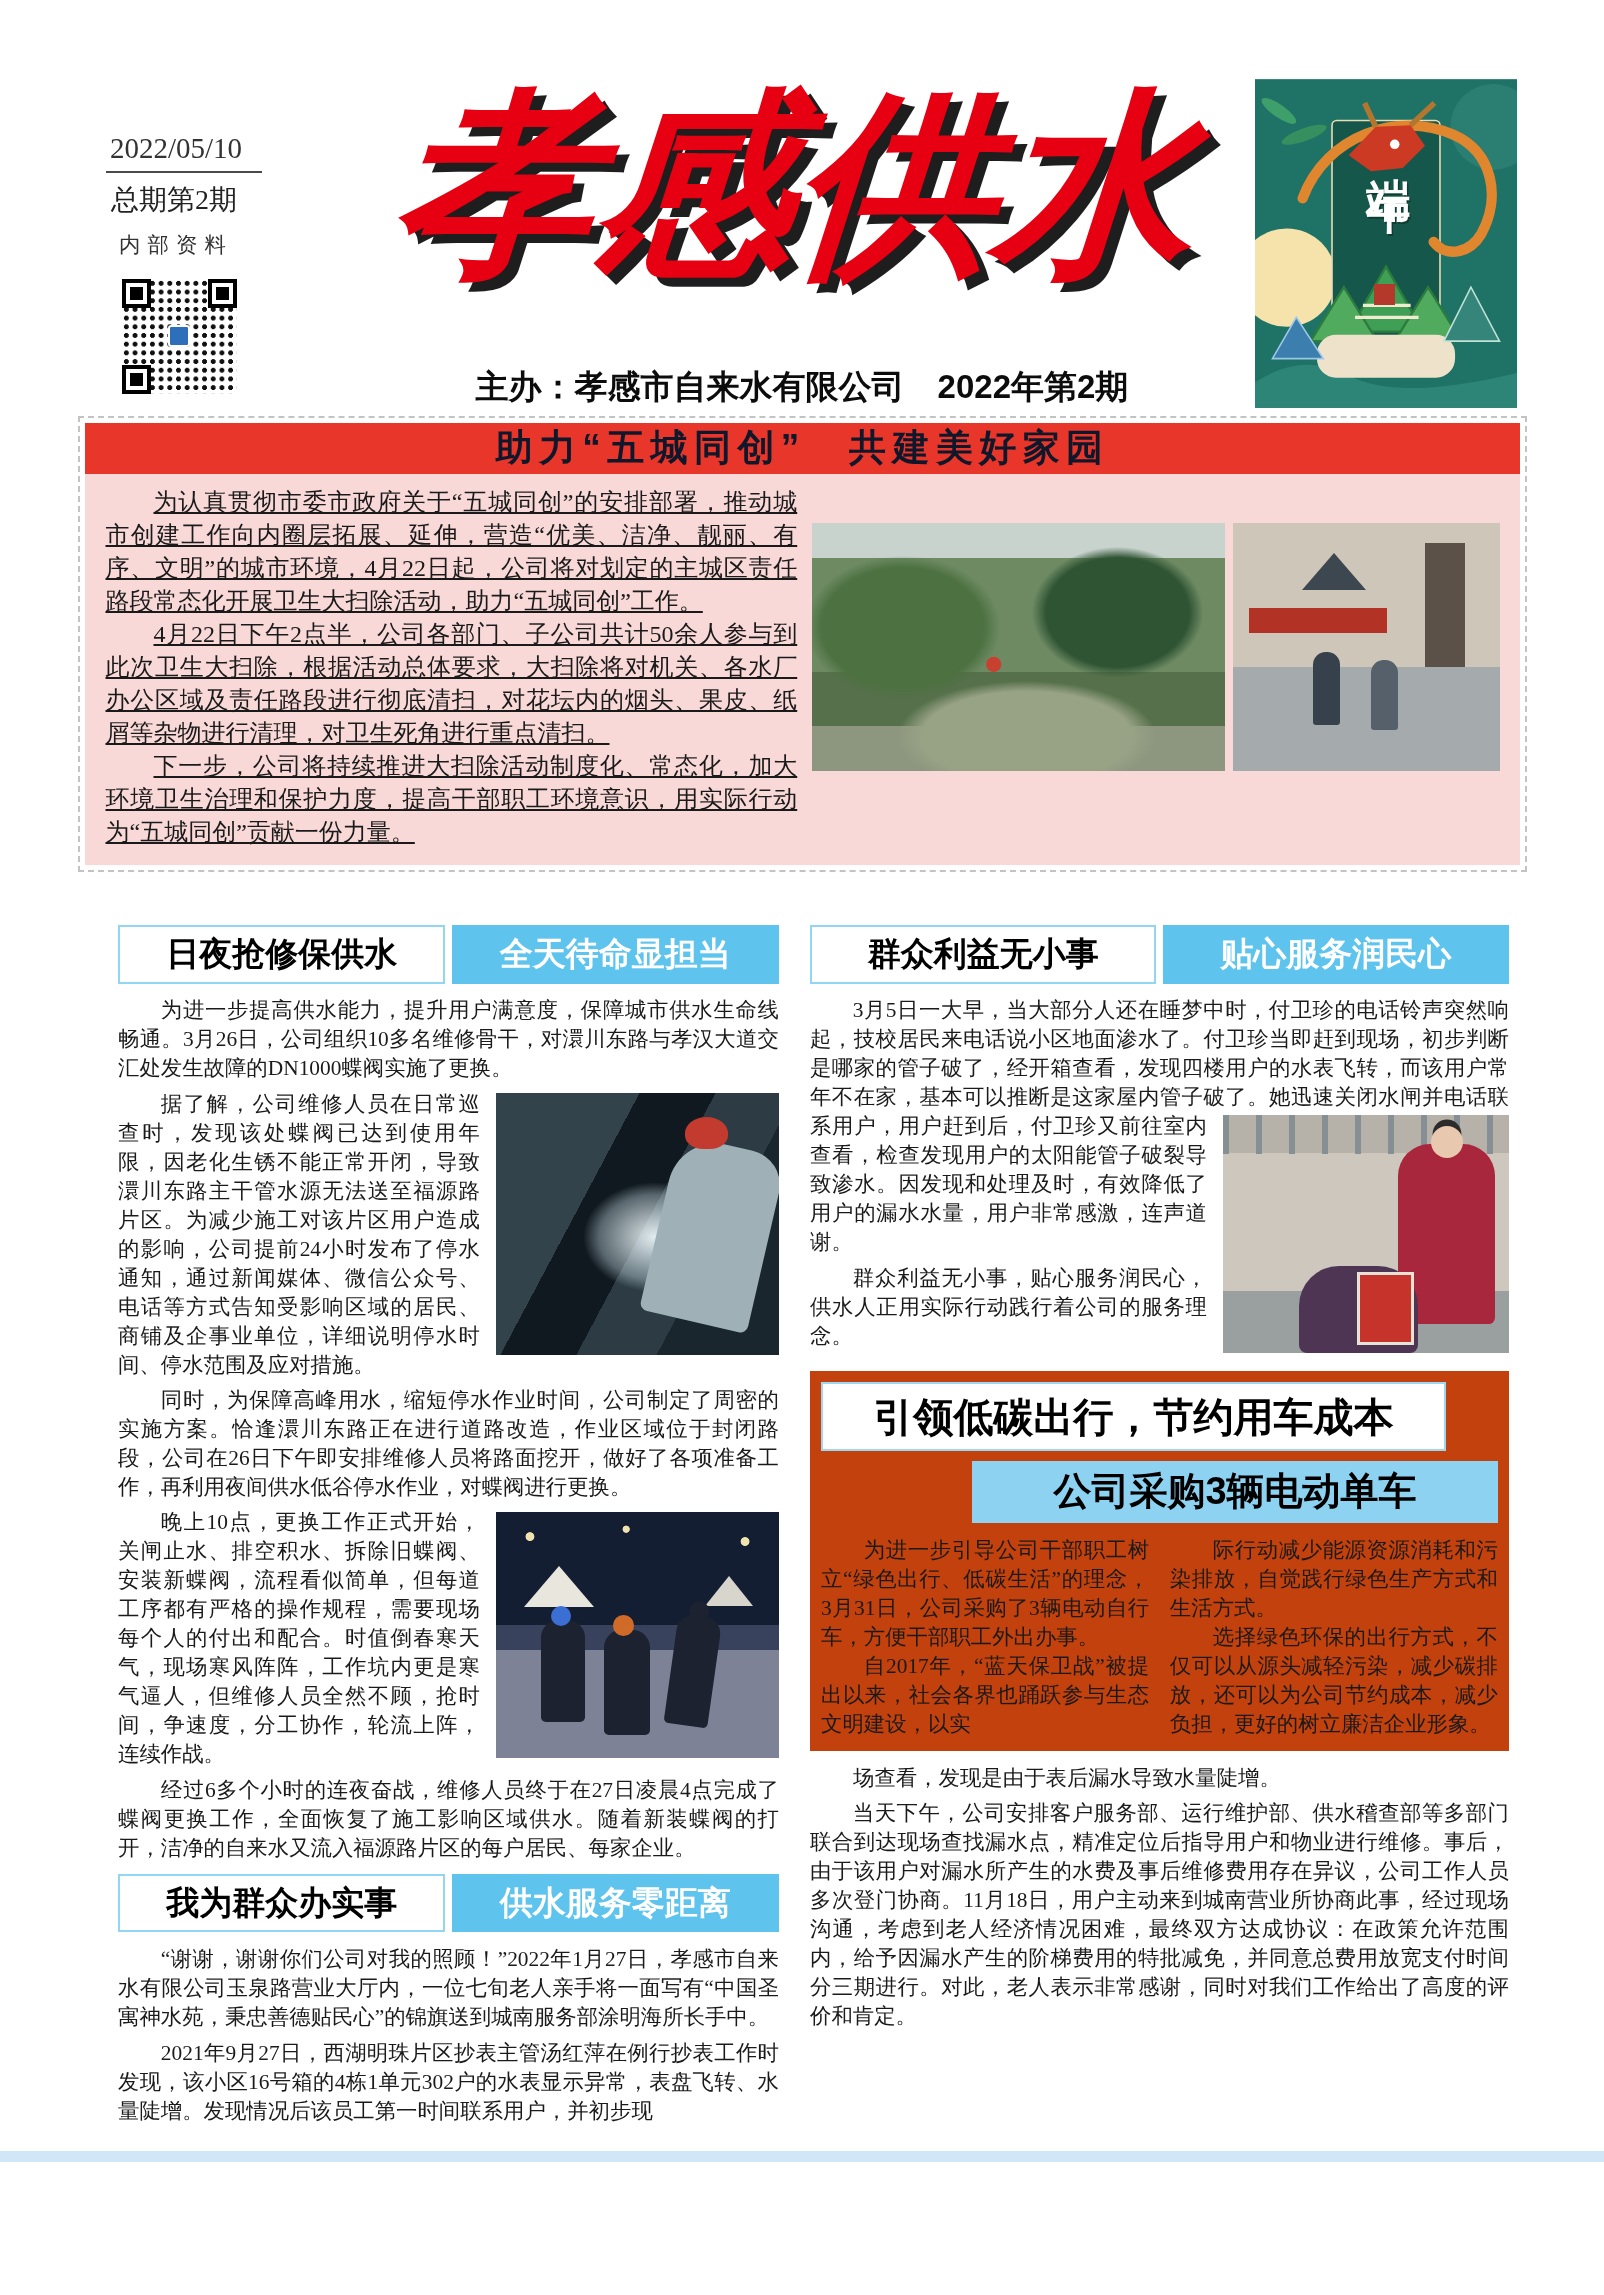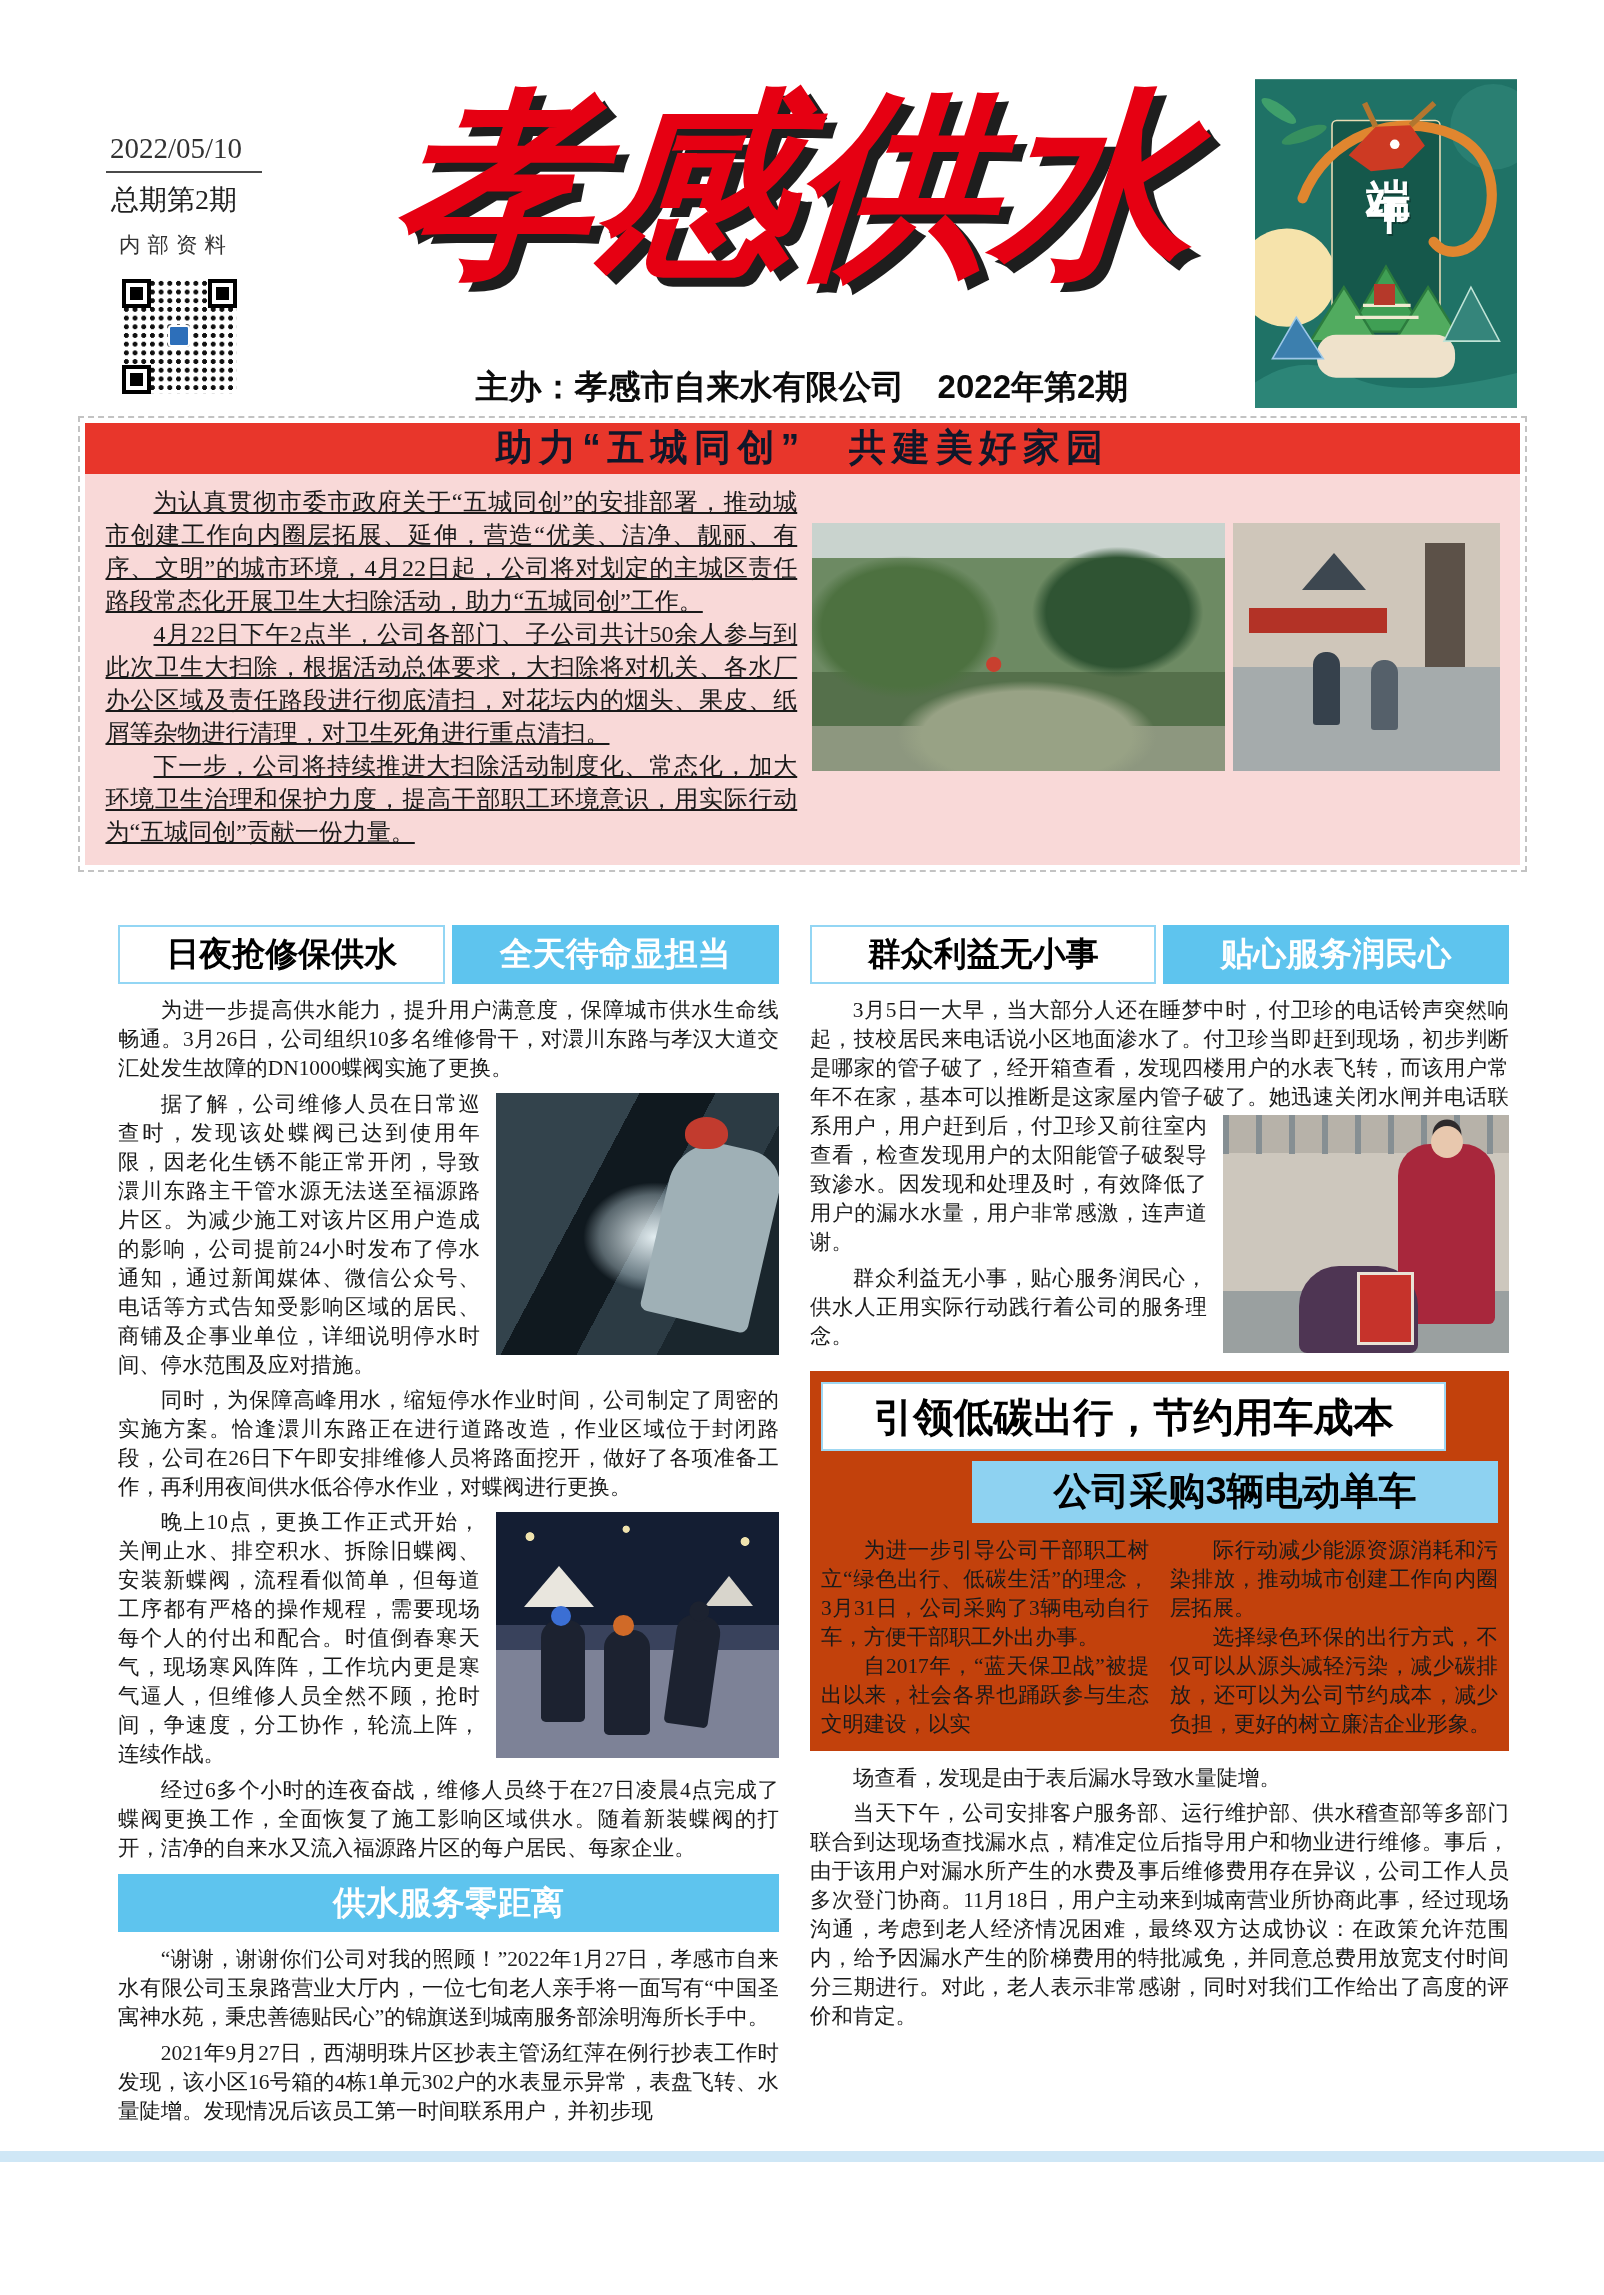--- a/index.html
+++ b/index.html
@@ -220,20 +220,21 @@
         <span class="n-tent2"></span>
         <span class="fig f1"></span>
         <span class="fig f2"></span>
         <span class="fig f3"></span>
       </div>
       <p>晚上10点，更换工作正式开始，关闸止水、排空积水、拆除旧蝶阀、安装新蝶阀，流程看似简单，但每道工序都有严格的操作规程，需要现场每个人的付出和配合。时值倒春寒天气，现场寒风阵阵，工作坑内更是寒气逼人，但维修人员全然不顾，抢时间，争速度，分工协作，轮流上阵，连续作战。</p>
       <p>经过6多个小时的连夜奋战，维修人员终于在27日凌晨4点完成了蝶阀更换工作，全面恢复了施工影响区域供水。随着新装蝶阀的打开，洁净的自来水又流入福源路片区的每户居民、每家企业。</p>
     </div>
 
     <div class="h-row mt">
+      <div class="h-cell">我为群众办实事</div>
       <div class="h-cell hblue">供水服务零距离</div>
     </div>
     <div class="article">
       <p>“谢谢，谢谢你们公司对我的照顾！”2022年1月27日，孝感市自来水有限公司玉泉路营业大厅内，一位七旬老人亲手将一面写有“中国圣寓神水苑，秉忠善德贴民心”的锦旗送到城南服务部涂明海所长手中。</p>
       <p>2021年9月27日，西湖明珠片区抄表主管汤红萍在例行抄表工作时发现，该小区16号箱的4栋1单元302户的水表显示异常，表盘飞转、水量陡增。发现情况后该员工第一时间联系用户，并初步现</p>
     </div>
   </div>
 
   <div class="col col-right">
     <div class="h-row">
@@ -253,21 +254,21 @@
 
     <div class="panel">
       <div class="panel-h1">引领低碳出行，节约用车成本</div>
       <div class="panel-h2">公司采购3辆电动单车</div>
       <div class="panel-cols">
         <div class="panel-col">
           <p>为进一步引导公司干部职工树立“绿色出行、低碳生活”的理念，3月31日，公司采购了3辆电动自行车，方便干部职工外出办事。</p>
           <p>自2017年，“蓝天保卫战”被提出以来，社会各界也踊跃参与生态文明建设，以实</p>
         </div>
         <div class="panel-col">
-          <p class="noindent">际行动减少能源资源消耗和污染排放，推动城市创建工作向内圈层拓展。</p>
+          <p class="noindent">际行动减少能源资源消耗和污染排放，自觉践行绿色生产方式和生活方式。</p>
           <p>选择绿色环保的出行方式，不仅可以从源头减轻污染，减少碳排放，还可以为公司节约成本，减少负担，更好的树立廉洁企业形象。</p>
         </div>
       </div>
     </div>
 
     <div class="article cont">
       <p class="noindent">场查看，发现是由于表后漏水导致水量陡增。</p>
       <p>当天下午，公司安排客户服务部、运行维护部、供水稽查部等多部门联合到达现场查找漏水点，精准定位后指导用户和物业进行维修。事后，由于该用户对漏水所产生的水费及事后维修费用存在异议，公司工作人员多次登门协商。11月18日，用户主动来到城南营业所协商此事，经过现场沟通，考虑到老人经济情况困难，最终双方达成协议：在政策允许范围内，给予因漏水产生的阶梯费用的特批减免，并同意总费用放宽支付时间分三期进行。对此，老人表示非常感谢，同时对我们工作给出了高度的评价和肯定。</p>
     </div>
   </div>

